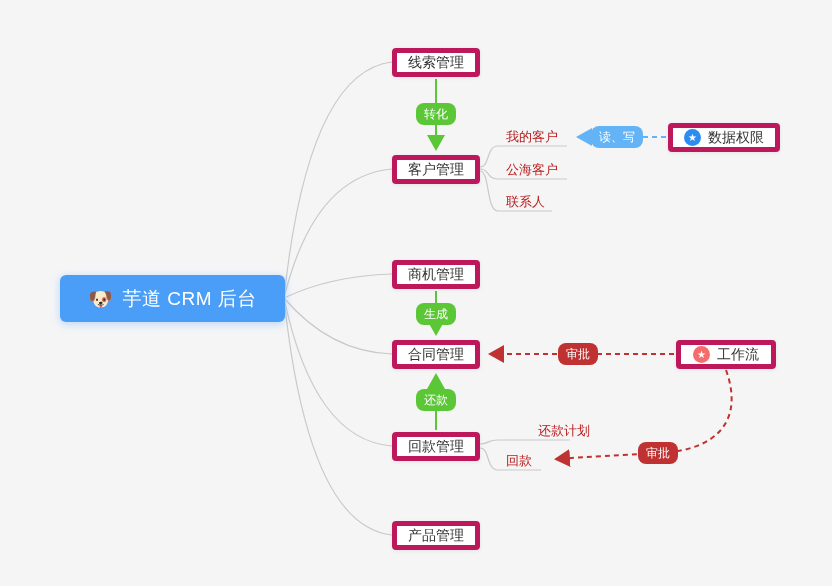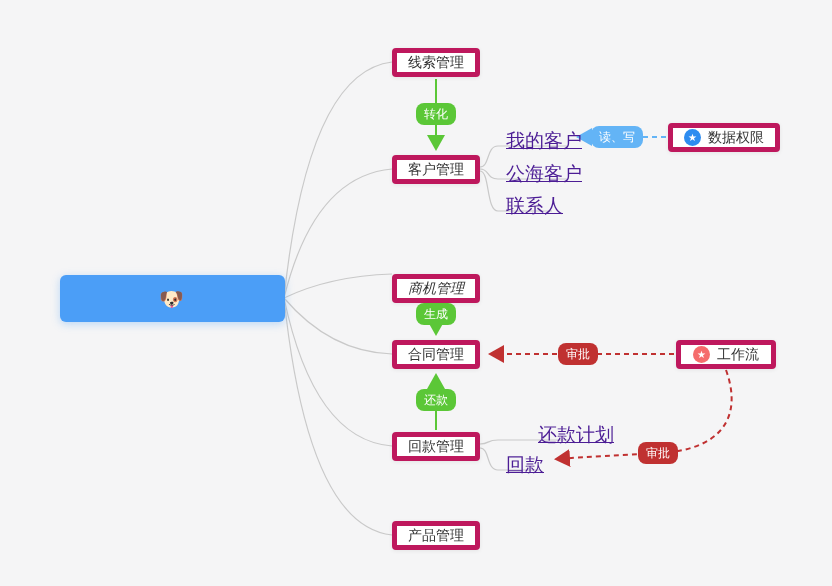--- a/index.html
+++ b/index.html
@@ -40,21 +40,21 @@
 
   .icon-circle {
     width:17px; height:17px; border-radius:50%;
     display:flex; align-items:center; justify-content:center;
     color:#fff; font-size:10px; line-height:1; flex:0 0 auto;
   }
   .icon-circle.blue { background:var(--data-permission-icon,#2d8cf0); }
   .icon-circle.red  { background:var(--workflow-icon,#f56c6c); }
 
   .child {
-    position:absolute; font-size:19px; color:#4c1d95; cursor:pointer; white-space:nowrap;text-decoration:underline;
+    position:absolute; font-size:13px; color:#b91c1c; cursor:pointer; white-space:nowrap;
   }
 
   .badge {
     position:absolute; color:#fff; font-size:12px; line-height:1;
     padding:5px 8px; border-radius:8px; white-space:nowrap; cursor:pointer;
   }
   .badge.green { background:var(--green,#5bc737); }
   .badge.blue  { background:var(--blue,#63b4f6); }
   .badge.red   { background:var(--red,#c03131); }
 </style>
@@ -95,29 +95,30 @@
     <path class="arrow-green" d="M436 430 L436 375" marker-end="url(#ar-g)"></path>
 
     <path class="arrow-blue" d="M666 137 L578 137" marker-end="url(#ar-b)"></path>
 
     <path class="arrow-red" d="M674 354 L490 354" marker-end="url(#ar-r)"></path>
     <path class="arrow-red" d="M726 370 C744 420 718 450 660 453 C622 455 586 457 556 459" marker-end="url(#ar-r)"></path>
   </svg>
 
   <div class="root-node">
     <span class="root-emoji">🐶</span>
+    <span>芋道 CRM 后台</span>
   </div>
 
   <div class="node main" style="left:392px;top:48px;">
     <span>线索管理</span>
   </div>
   <div class="node main" style="left:392px;top:155px;">
     <span>客户管理</span>
   </div>
-  <div class="node main" style="left:392px;top:274px;font-style:italic;">
+  <div class="node main" style="left:392px;top:260px;">
     <span>商机管理</span>
   </div>
   <div class="node main" style="left:392px;top:340px;">
     <span>合同管理</span>
   </div>
   <div class="node main" style="left:392px;top:521px;">
     <span>产品管理</span>
   </div>
   <div class="node main" style="left:392px;top:432px;">
     <span>回款管理</span>

